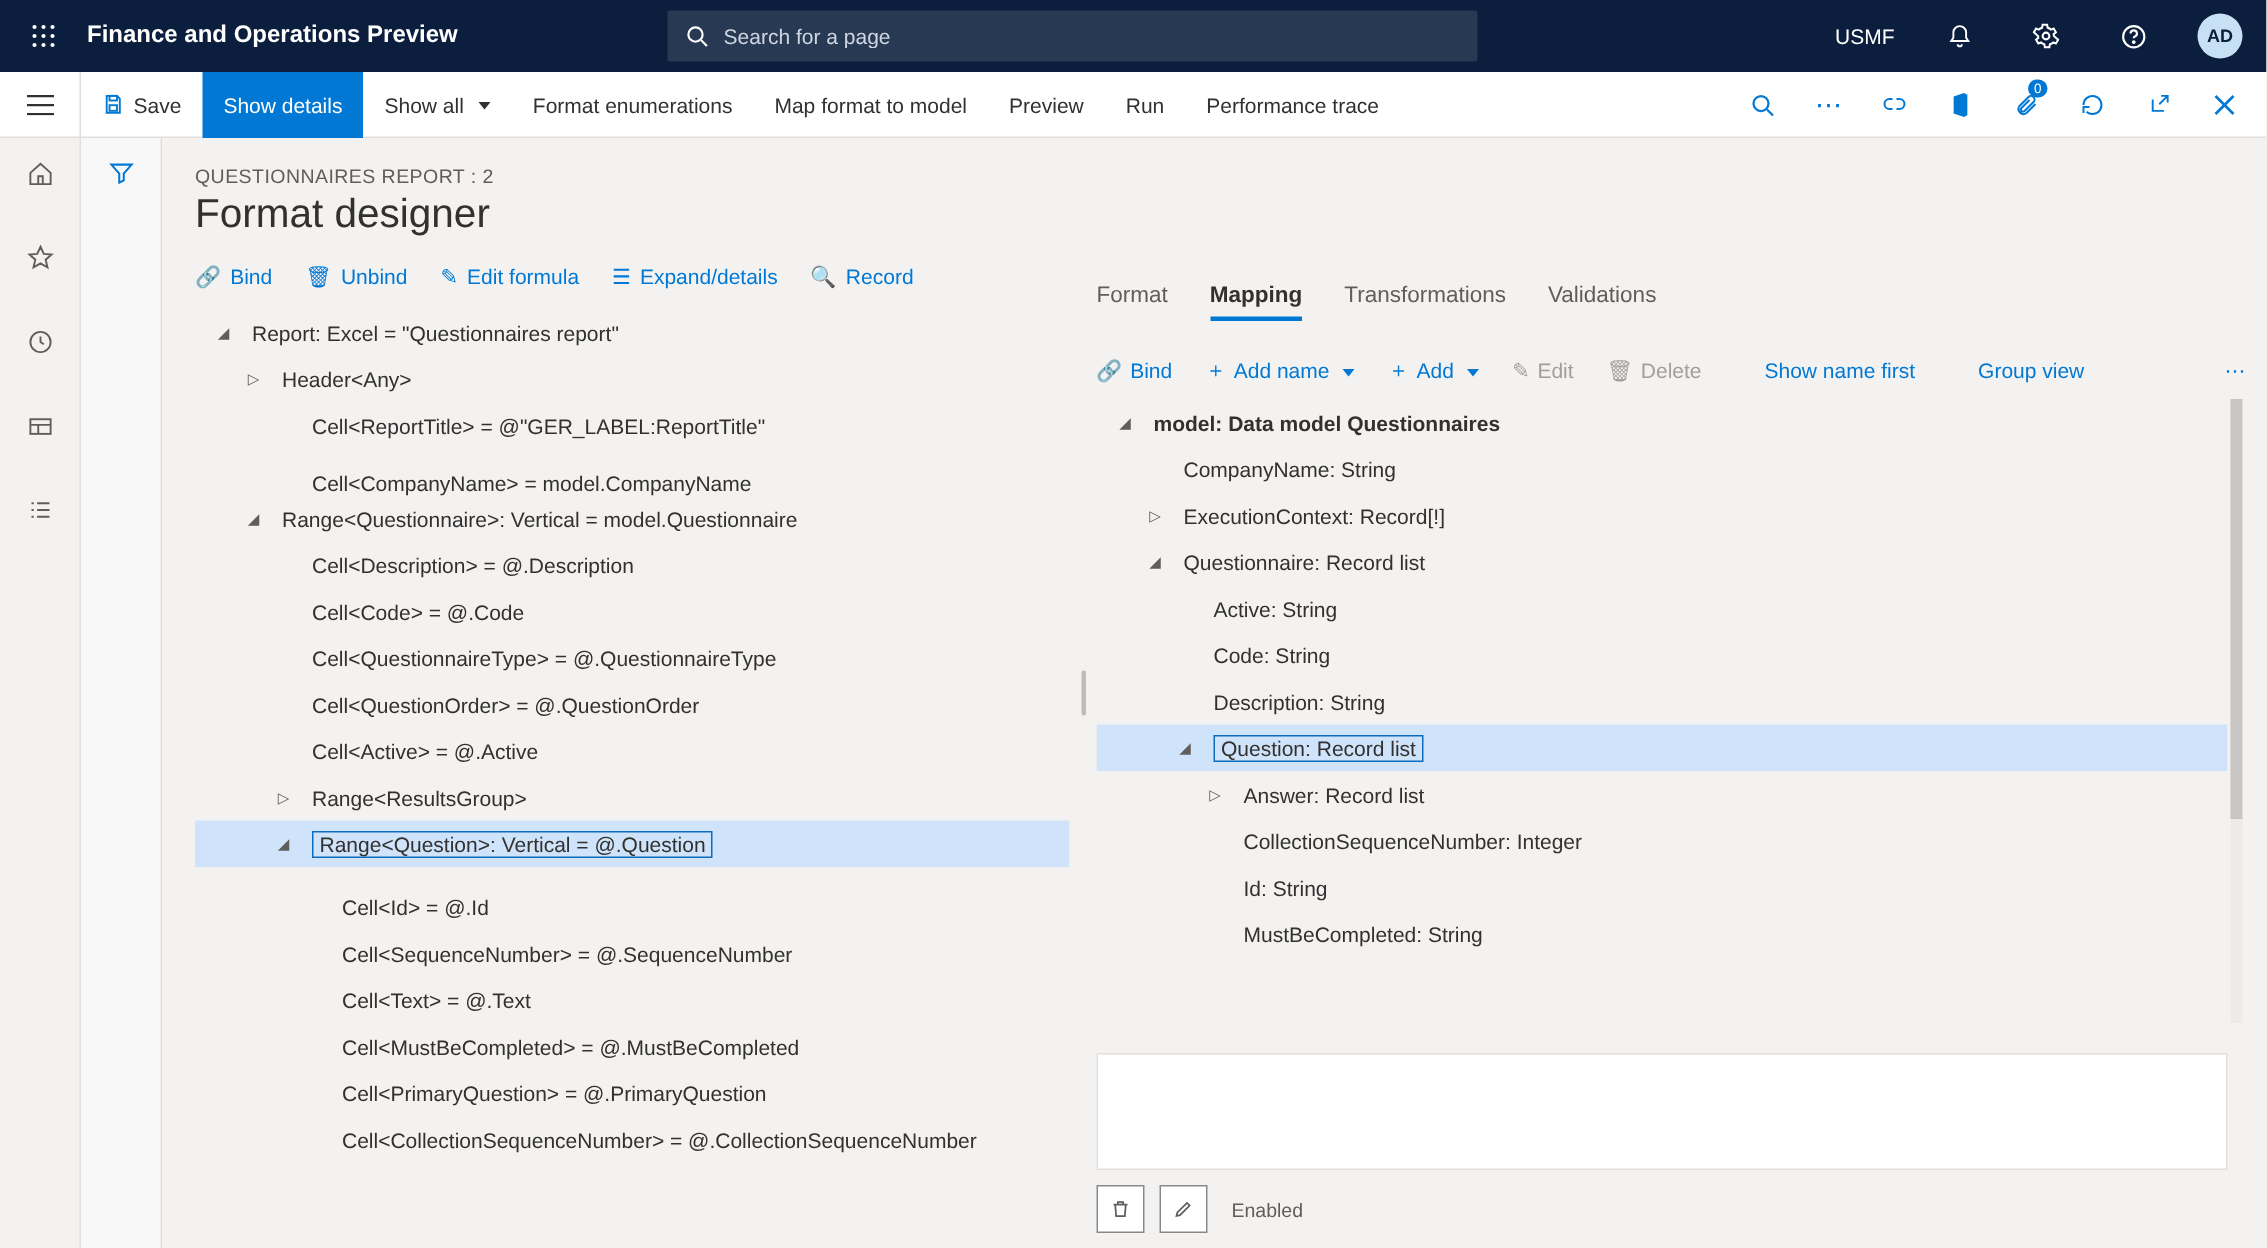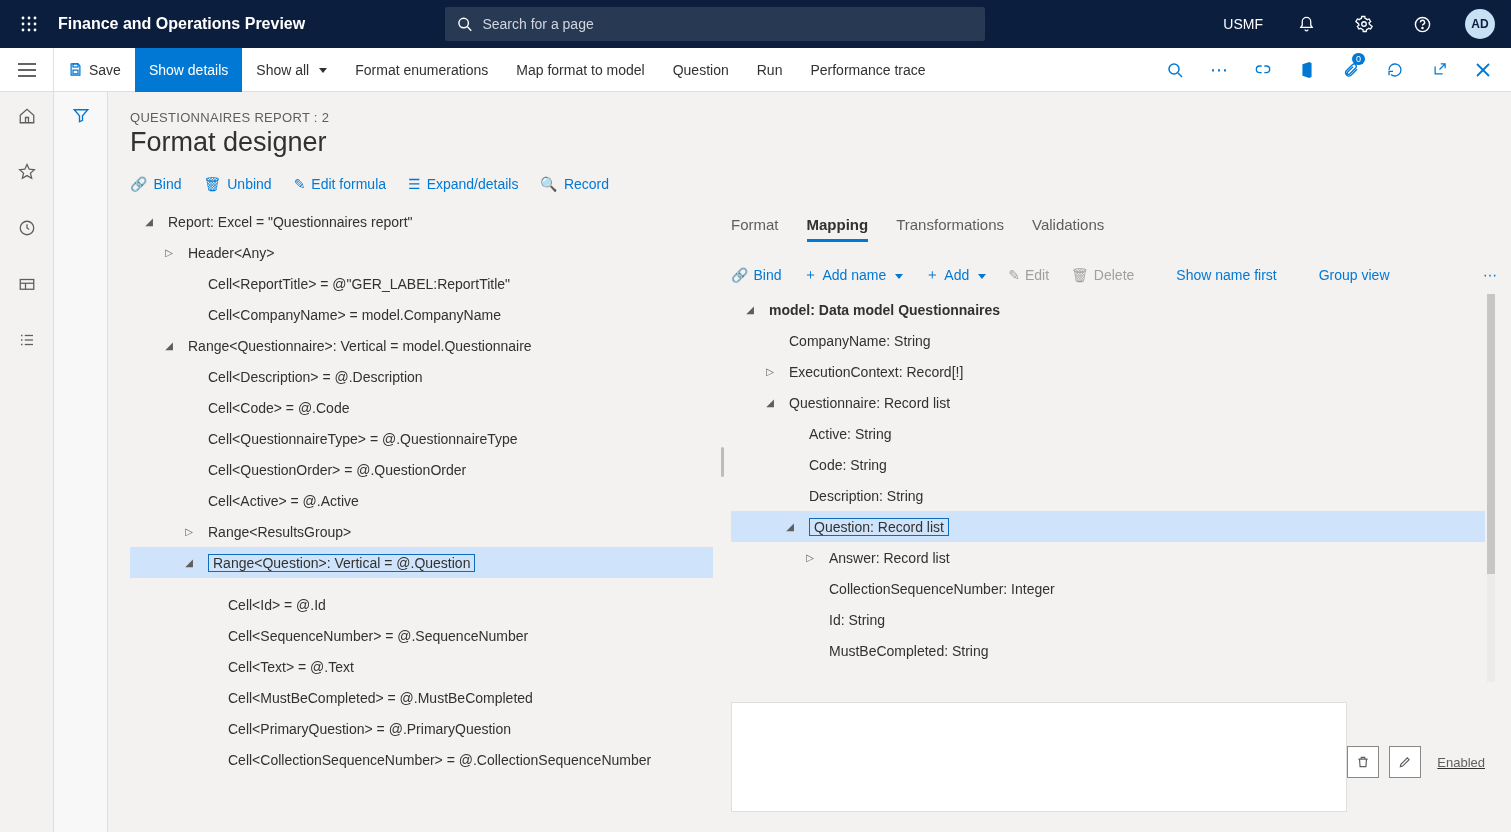--- a/index.html
+++ b/index.html
@@ -52,40 +52,40 @@
 .depth0 { padding-left: 10px; }
 .depth1 { padding-left: 24px; }
 .depth2 { padding-left: 48px; }
 .depth3 { padding-left: 68px; }
 
 .splitter { width:18px; display:flex; align-items:center; justify-content:center; cursor:col-resize; }
 .splitter .handle { width:3px; height:30px; background:#bebbb8; border-radius:2px; }
 
 .right-pane { flex:1; display:flex; flex-direction:column; padding-top:92px; position:relative; padding-right:12px;}
 
-.right-pane { padding-top: 0px; margin-top: 28px; }
+.right-pane { padding-top: 0px; }
 
 .right-pane { padding-top: 0; }
 .right-pane .tabs-row { display:flex; gap:28px; margin-top: 96px; margin-bottom: 10px;}
 .right-pane .tab { font-size:15px; color:#605e5c; cursor:pointer; padding-bottom:6px; }
 .right-pane .tab.active { color:#323130; border-bottom:3px solid #0078d4; font-weight:600; }
 
 .map-toolbar { display:flex; align-items:center; gap:22px; margin-top:14px;}
 .map-toolbar .tbtn { color:#0078d4; cursor:pointer; display:flex; align-items:center; gap:5px; font-size:14px;}
 .map-toolbar .tbtn.disabled { color:#a19f9d; cursor:default; }
 .map-toolbar .dots { margin-left:auto; color:#0078d4; cursor:pointer; letter-spacing:2px;}
 
 .map-tree-wrap { flex:1; position:relative; margin-top:10px; }
 .map-tree { position:absolute; inset:0 14px 150px 0; overflow:auto; }
 .map-tree .tree-row { height:31px; }
 .map-tree .tree-row.bold .lbl { font-weight:600; }
 .map-scrollbar { position:absolute; right:4px; top:0; bottom:150px; width:8px; background:#edebe9;}
 .map-scrollbar .thumb { position:absolute; top:0; width:8px; height:280px; background:#c8c6c4; }
 
-.bottom-strip { position:absolute; left:0; right:14px; bottom:10px; height:120px; display:flex; flex-direction:row;text-decoration:underline; }
+.bottom-strip { position:absolute; left:0; right:14px; bottom:10px; height:120px; display:flex; flex-direction:column; }
 .white-box { flex:1; background:#fff; border:1px solid #e1dfdd; margin-bottom:10px;}
 .bottom-row { display:flex; align-items:center; gap:10px;}
 .sq-btn { width:32px; height:32px; border:1px solid #8a8886; display:flex; align-items:center; justify-content:center; cursor:pointer; color:#605e5c; background:#fff;}
 .status-label { font-size:13px; color:#605e5c; margin-left:6px;}
 
 .glyph { font-family: "Segoe UI Symbol", Arial, sans-serif; }
 svg { display:block; }
 .chev-down::after { content:""; display:inline-block; border-left:4px solid transparent; border-right:4px solid transparent; border-top:5px solid currentColor; margin-left:4px; vertical-align:middle;}
 </style>
 </head>
@@ -164,21 +164,21 @@
       <span>Show all</span>
       <span class="chev-down"></span>
     </div>
   <div class="btn">
       <span>Format enumerations</span>
     </div>
   <div class="btn">
       <span>Map format to model</span>
     </div>
   <div class="btn">
-      <span>Question</span>
+      <span>Preview</span>
     </div>
   <div class="btn">
       <span>Run</span>
     </div>
   <div class="btn">
       <span>Performance trace</span>
     </div>
   <div class="right-icons">
     <div class="ibtn">
         <svg width="16" height="16" viewBox="0 0 16 16" fill="none" stroke="#0078d4" stroke-width="1.5">
@@ -305,21 +305,21 @@
         <div class="tree-row depth1" style="padding-left: 30px;">
           <span class="caret" style="color: rgb(96, 94, 92); font-size: 10px;">▷</span>
           <span style="width: 10px; display: inline-block;"></span>
           <span class="lbl">Header&lt;Any&gt;</span>
         </div>
         <div class="tree-row depth2" style="padding-left: 50px;">
           <span class="caret" style="color: rgb(96, 94, 92); font-size: 10px;"></span>
           <span style="width: 10px; display: inline-block;"></span>
           <span class="lbl">Cell&lt;ReportTitle&gt; = @"GER_LABEL:ReportTitle"</span>
         </div>
-        <div class="tree-row depth2" style="padding-left: 50px;">
+        <div class="tree-row depth2" style="padding-left: 50px; align-items: flex-end;">
           <span class="caret" style="color: rgb(96, 94, 92); font-size: 10px;"></span>
           <span style="width: 10px; display: inline-block;"></span>
           <span class="lbl">Cell&lt;CompanyName&gt; = model.CompanyName</span>
         </div>
         <div class="tree-row depth1" style="padding-left: 30px;">
           <span class="caret" style="color: rgb(96, 94, 92); font-size: 10px; transform: none;">◢</span>
           <span style="width: 10px; display: inline-block;"></span>
           <span class="lbl">Range&lt;Questionnaire&gt;: Vertical = model.Questionnaire</span>
         </div>
         <div class="tree-row depth2" style="padding-left: 50px;">

